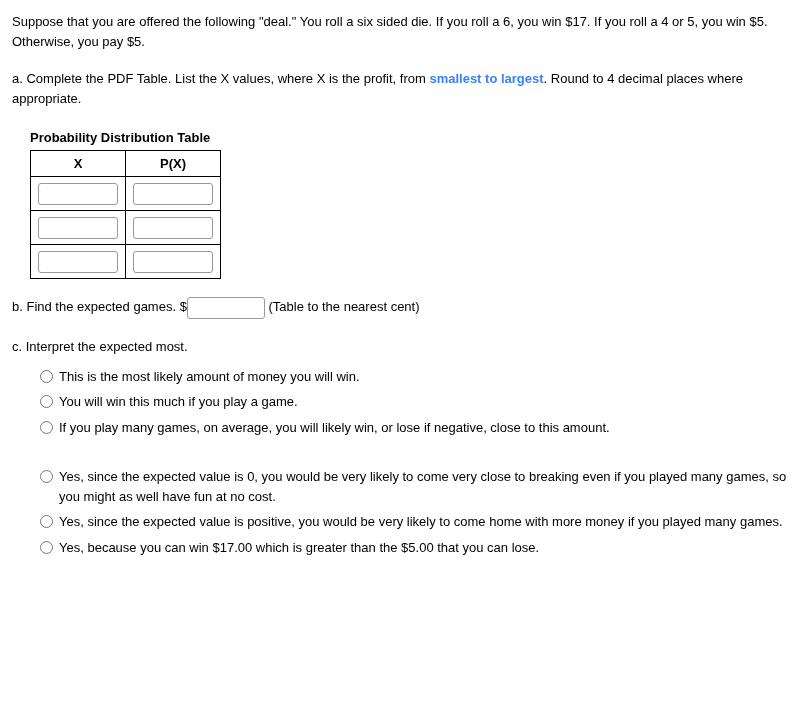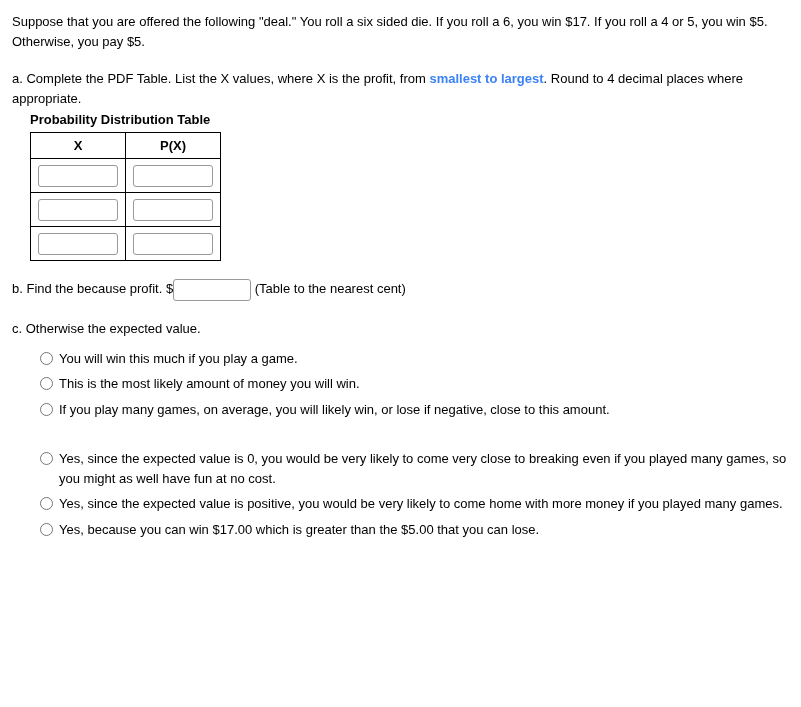--- a/index.html
+++ b/index.html
@@ -21,21 +21,21 @@
     .part {
       margin-bottom: 18px;
     }
     .red-bold {
       color: #3b82f6;
       font-weight: bold;
     }
     .table-title {
       font-weight: bold;
       margin-left: 18px;
-      margin-top: 2px;
+      margin-top: 20px;
     }
     table.pdf-table {
       border-collapse: collapse;
       margin-top: 2px;
       margin-left: 18px;
     }
     table.pdf-table th, table.pdf-table td {
       border: 1px solid #000;
       text-align: center;
       vertical-align: middle;
@@ -123,33 +123,33 @@
       </tr>
       <tr>
         <td><input type="text" class="cell-input" style=""></td>
         <td><input type="text" class="cell-input" style=""></td>
       </tr>
     </tbody>
   </table>
 </div>
 
 <div class="part-b">
-  <span>b. Find the because profit. $</span><input type="text" class="inline-input" style=""><span> (Table to the nearest cent)</span>
+  <span>b. Find the expected games. $</span><input type="text" class="inline-input" style=""><span> (Table to the nearest cent)</span>
 </div>
 
 <div class="part part-c">
-  <div>c. Otherwise the expected value.</div>
+  <div>c. Interpret the expected most.</div>
   <div class="radio-group">
+    <div class="radio-option">
+      <input type="radio" name="partc" id="c2" style="">
+      <label for="c2">This is the most likely amount of money you will win.</label>
+    </div>
     <div class="radio-option">
       <input type="radio" name="partc" id="c1" style="">
       <label for="c1">You will win this much if you play a game.</label>
-    </div>
-    <div class="radio-option">
-      <input type="radio" name="partc" id="c2" style="">
-      <label for="c2">This is the most likely amount of money you will win.</label>
     </div>
     <div class="radio-option">
       <input type="radio" name="partc" id="c3" style="">
       <label for="c3">If you play many games, on average, you will likely win, or lose if negative, close to this amount.</label>
     </div>
   </div>
 </div>
 
 <div class="part part-d">
   <div class="radio-group">

